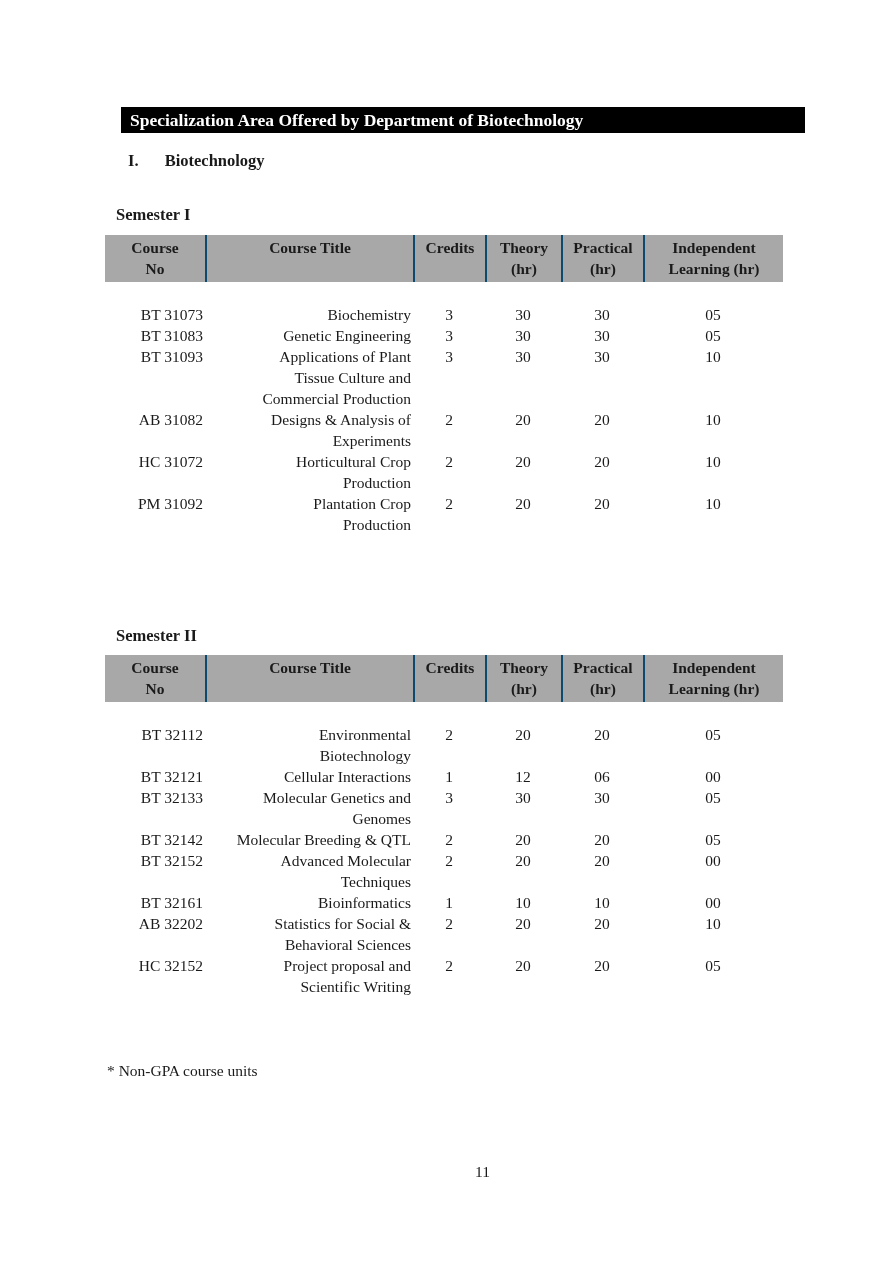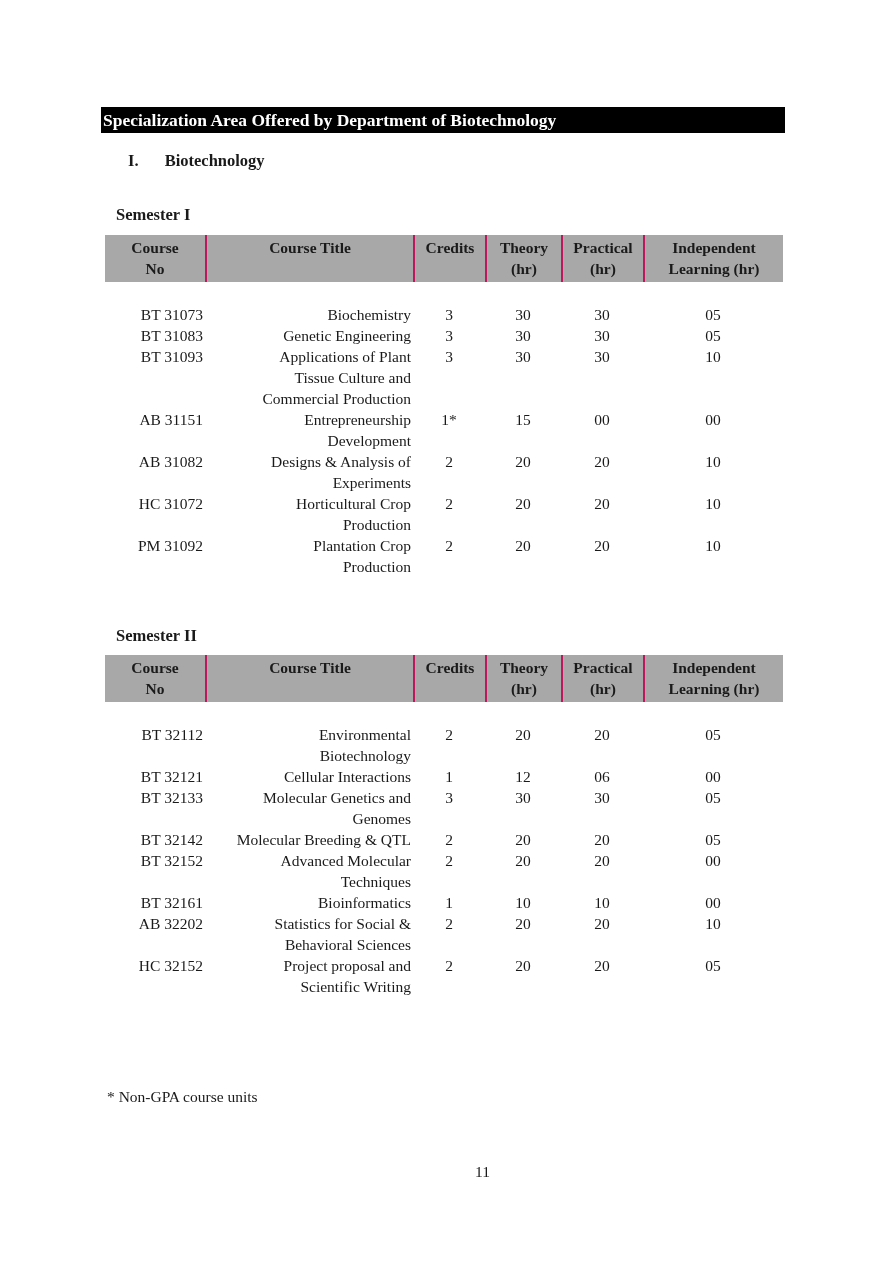--- a/index.html
+++ b/index.html
@@ -7,28 +7,28 @@
     position: relative;
     width: 893px;
     height: 1262px;
     background: #ffffff;
     font-family: "Liberation Serif", "DejaVu Serif", serif;
     color: #1a1a1a;
     overflow: hidden;
   }
   .title-bar {
     position: absolute;
-    left: 101px; top: 107px;
+    left: 121px; top: 107px;
     width: 684px; height: 26px;
     background: var(--title-bar-bg, #000000);
     color: var(--title-bar-fg, #ffffff);
     font-weight: bold;
     font-size: 17.5px;
     line-height: 26px;
-    padding-left: 2px;
+    padding-left: 9px;
     box-sizing: border-box;
     white-space: nowrap;
   }
   .section-line {
     position: absolute;
     left: 128px; top: 151px;
     font-weight: bold;
     font-size: 16.5px;
   }
   .section-line .roman { display: inline-block; }
@@ -64,37 +64,37 @@
 
   th {
     background: var(--header-bg, #a8a8a8);
     font-weight: bold;
     text-align: center;
     vertical-align: top;
     padding: 2px 2px 3px 2px;
     height: 42px;
     white-space: pre-line;
   }
-  th + th { border-left: 2px solid #be185d; }
+  th + th { border-left: 2px solid #0c4a6e; }
 
   tr.spacer td { height: 22px; padding: 0; }
 
   td {
     vertical-align: top;
     padding: 0 2px;
     text-align: center;
     white-space: pre-line;
   }
   td.cell-no { text-align: right; padding-left: 6px; white-space: nowrap; }
   td.cell-title { text-align: right; padding-left: 6px; }
   tr.small { font-size: 13.8px; line-height: 20px; }
 
   .footnote {
     position: absolute;
-    left: 107px; top: 1088px;
+    left: 107px; top: 1062px;
     font-size: 15.5px;
   }
   .page-number {
     position: absolute;
     left: 0; top: 1163px;
     width: 100%;
     text-align: center;
     font-size: 15.5px;
     padding-left: 36px;
   }
@@ -162,29 +162,20 @@
           <td class="cell-no">BT 31093</td>
           <td class="cell-title">Applications of Plant
 Tissue Culture and
 Commercial Production</td>
           <td class="cell-num">3</td>
           <td class="cell-num">30</td>
           <td class="cell-num">30</td>
           <td class="cell-num">10</td>
         </tr>
         <tr>
-          <td class="cell-no">AB 31151</td>
-          <td class="cell-title">Entrepreneurship
-Development</td>
-          <td class="cell-num">1*</td>
-          <td class="cell-num">15</td>
-          <td class="cell-num">00</td>
-          <td class="cell-num">00</td>
-        </tr>
-        <tr>
           <td class="cell-no">AB 31082</td>
           <td class="cell-title">Designs &amp; Analysis of
 Experiments</td>
           <td class="cell-num">2</td>
           <td class="cell-num">20</td>
           <td class="cell-num">20</td>
           <td class="cell-num">10</td>
         </tr>
         <tr>
           <td class="cell-no">HC 31072</td>

